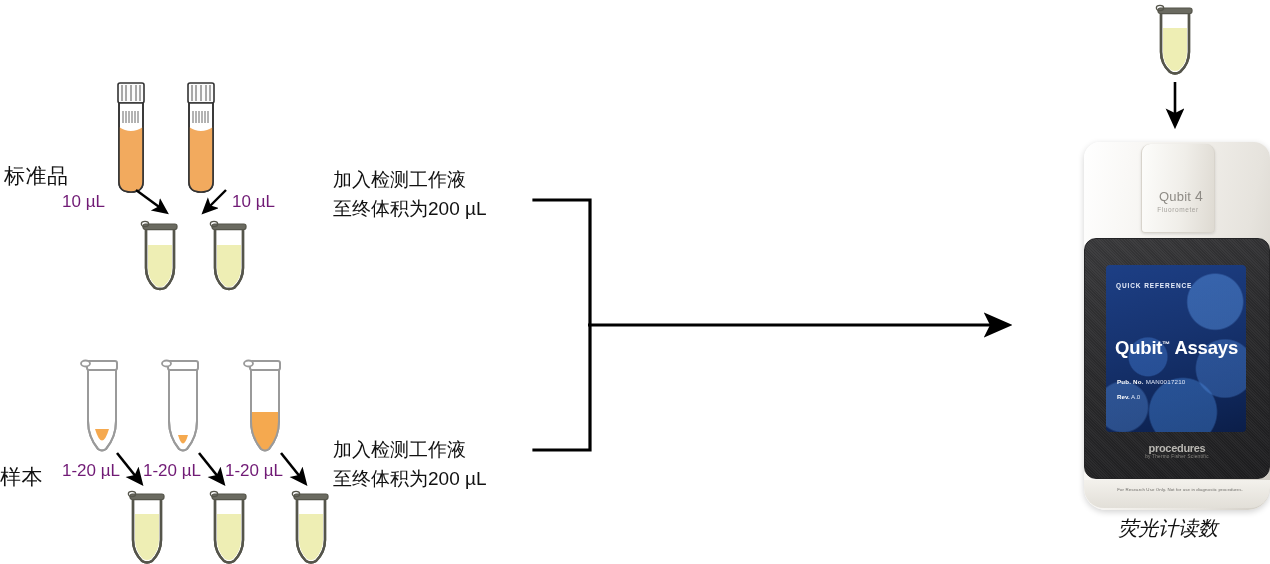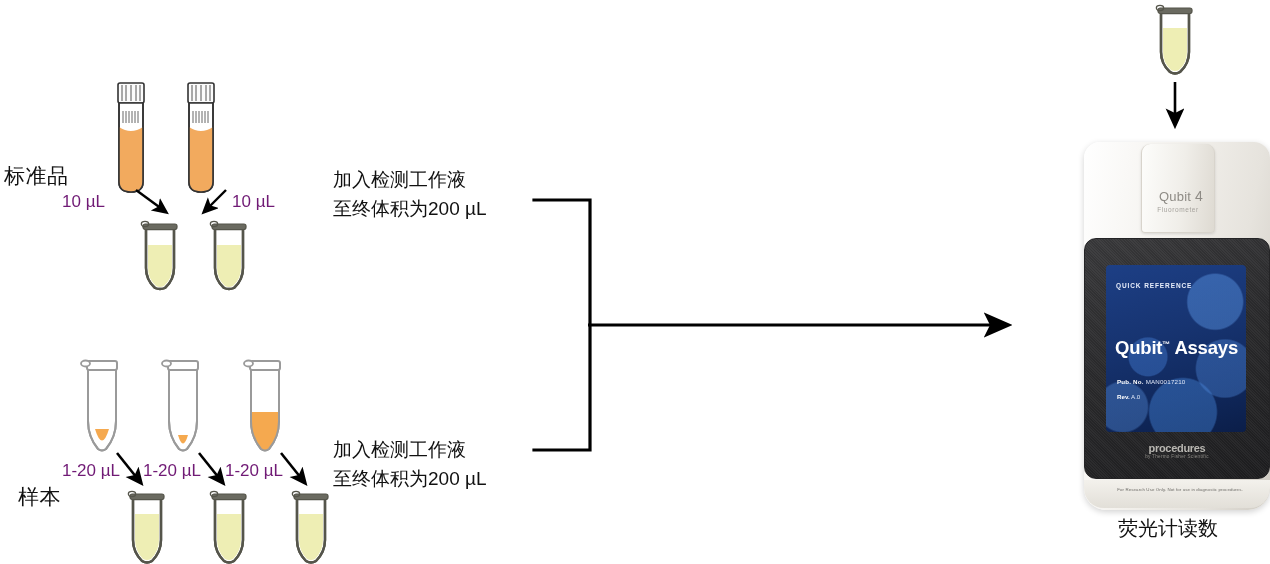--- a/index.html
+++ b/index.html
@@ -292,21 +292,21 @@
       <rect x="3" y="6" width="34" height="5.5" rx="2.2" fill="#6a6a60" stroke="#55554b" stroke-width="1.2"></rect>
       <ellipse cx="5" cy="6" rx="3.6" ry="2.6" fill="none" stroke="#55554b" stroke-width="1.4"></ellipse>
     </svg>
   </div>
 
   <div class="abs instr" style="left:333px; top:165px;">
     <div>加入检测工作液</div>
     <div>至终体积为200 µL</div>
   </div>
 
-  <div class="abs row-label" style="left:0px; top:483px;padding-left:18px;">样本</div>
+  <div class="abs row-label" style="left:0px; top:463px;">样本</div>
 
   <div class="abs" style="left:80px; top:357px;">
     <svg width="44" height="96" viewBox="0 0 44 96">
       <path d="M8,13 L8,64 Q8,80 18,92 Q22,95 26,92 Q36,80 36,64 L36,13 Z" fill="#ffffff" stroke="#9a9a9a" stroke-width="2"></path>
       <path d="M15,72 Q22,95 29,72 Z" fill="#f5a94f" stroke="none"></path>
       <path d="M8,13 L8,64 Q8,80 18,92 Q22,95 26,92 Q36,80 36,64 L36,13" fill="none" stroke="#9a9a9a" stroke-width="2"></path>
       <rect x="7" y="4" width="30" height="9" rx="2" fill="#ffffff" stroke="#9a9a9a" stroke-width="2"></rect>
       <ellipse cx="5.5" cy="6.5" rx="4.5" ry="3" fill="#ffffff" stroke="#9a9a9a" stroke-width="1.8"></ellipse>
     </svg>
   </div>
@@ -459,15 +459,15 @@
           <span>A.0</span>
         </div>
       </div>
       <div class="qubit-brand">procedures</div>
       <div class="qubit-brand-sub">by Thermo Fisher Scientific</div>
     </div>
     <div class="qubit-foot"></div>
     <div class="qubit-disclaimer">For Research Use Only. Not for use in diagnostic procedures.</div>
   </div>
 
-  <div class="abs reader-caption" style="left:1118px; top:515px;">荧光计读数</div>
+  <div class="abs reader-caption" style="left:1118px; top:515px;font-style:italic;">荧光计读数</div>
 
 </div>
 
 </body></html>

